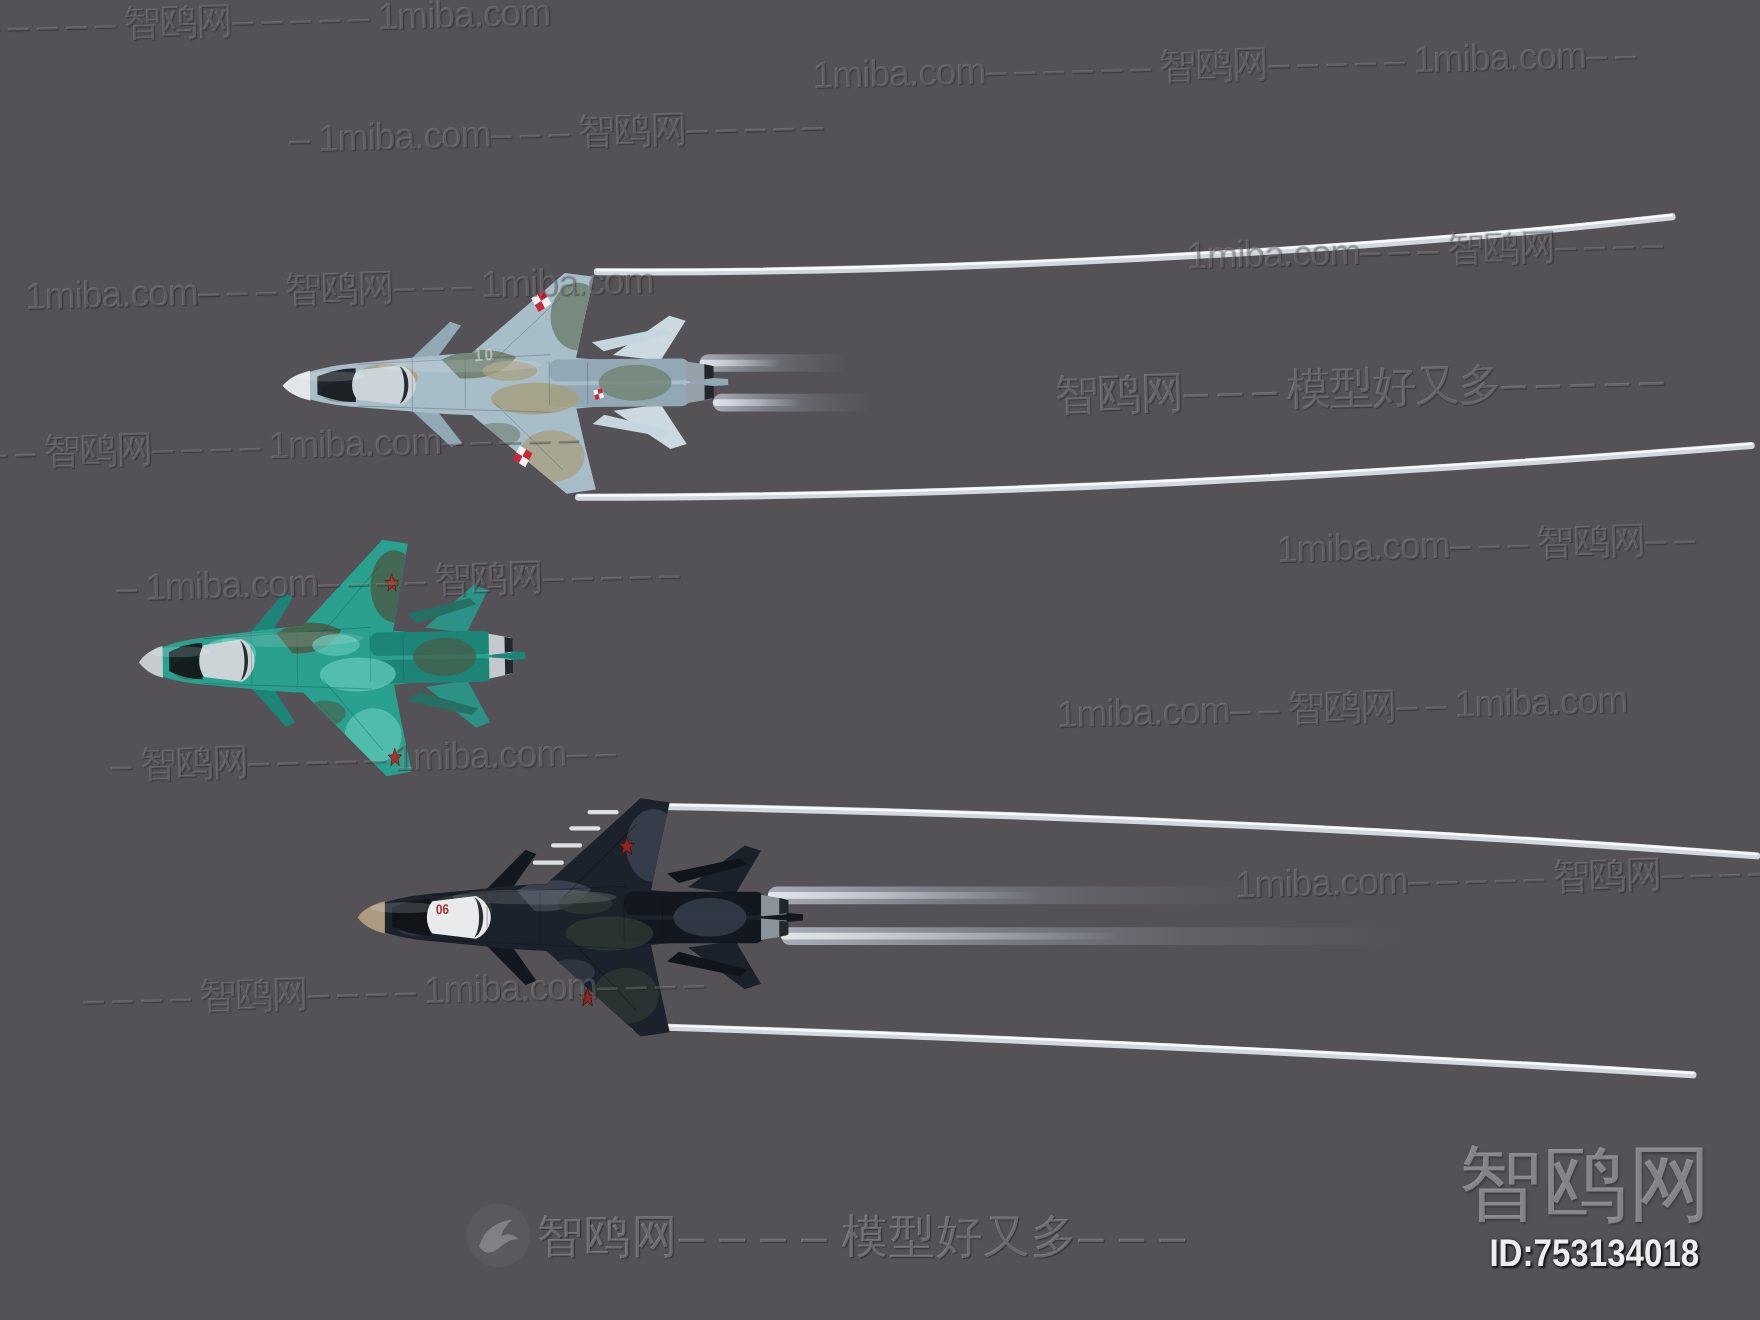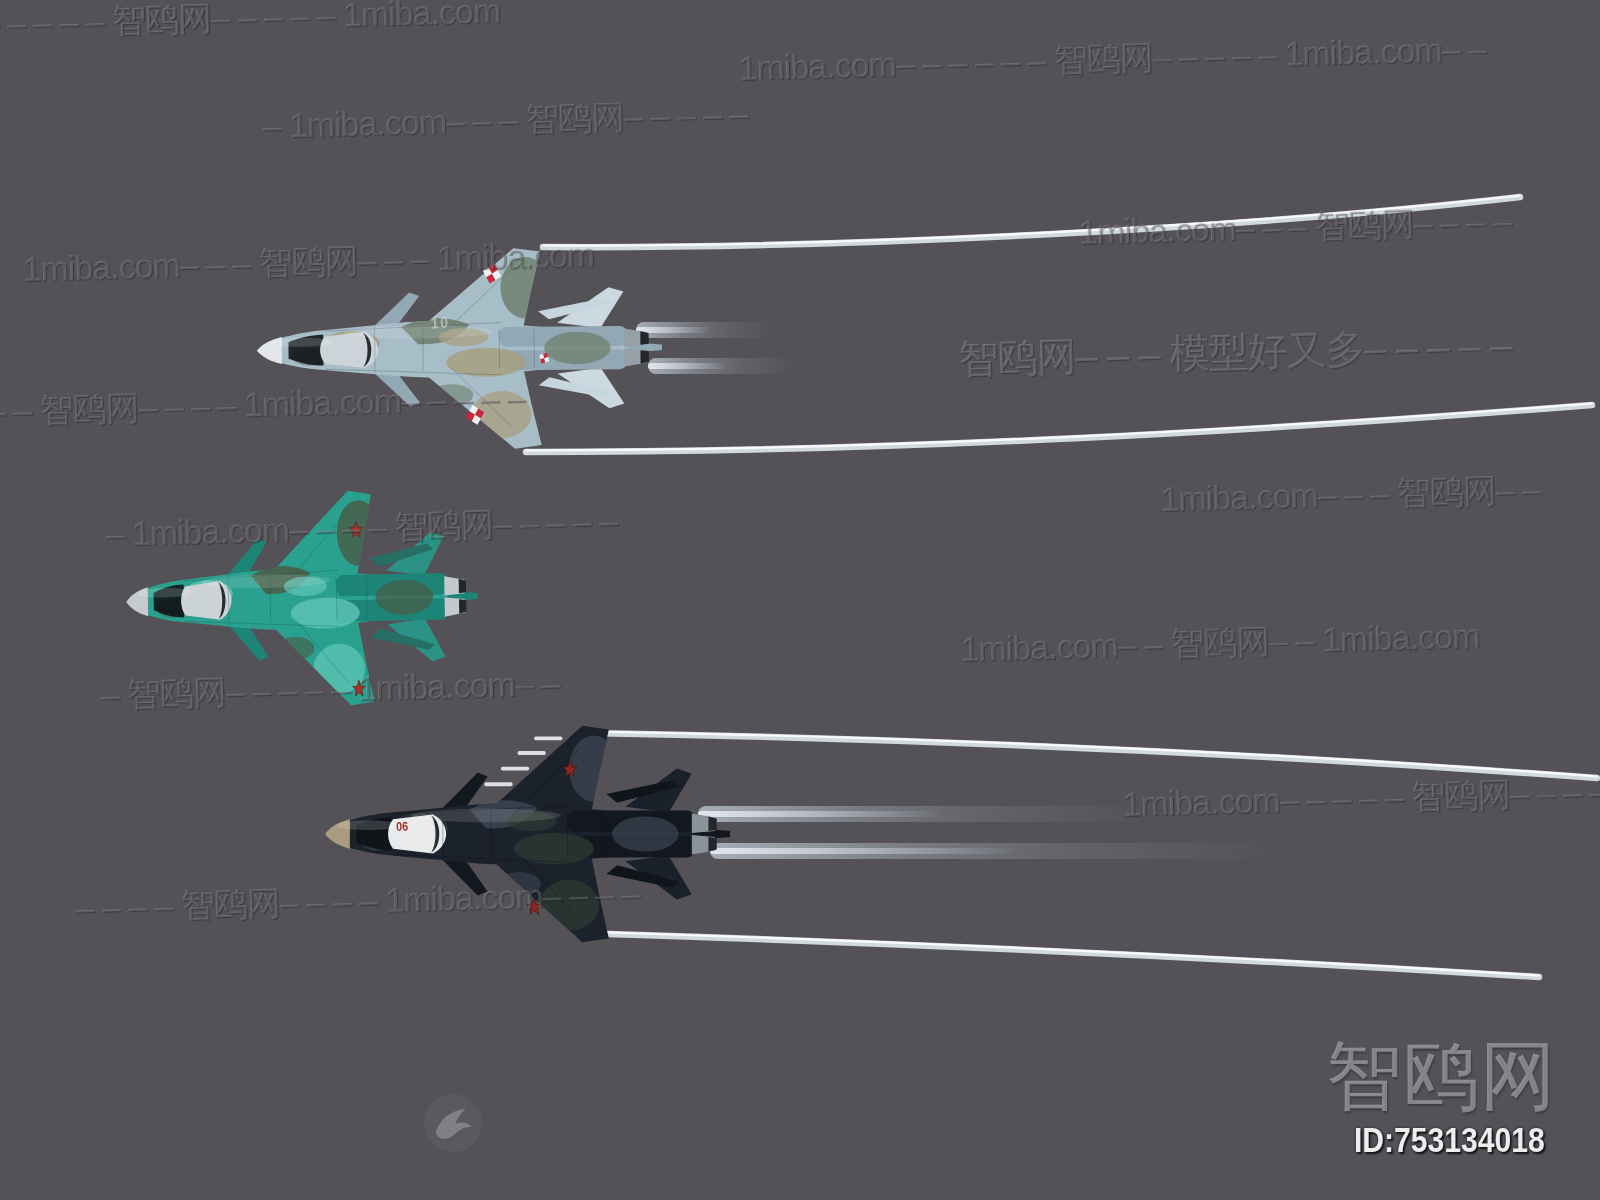--- a/index.html
+++ b/index.html
@@ -205,17 +205,18 @@
   <div class="wm" style="left:960px;top:627px;">1miba.com– – 智鸥网– – 1miba.com</div>
   <div class="wm" style="left:100px;top:673px;">– 智鸥网– – – – – 1miba.com– – </div>
   <div class="wm" style="left:1122px;top:782px;">1miba.com– – – – – 智鸥网– – – – – </div>
   <div class="wm" style="left:75px;top:886px;">– – – – 智鸥网– – – – 1miba.com– – – – </div>
 
   <div class="bird-badge">
     <svg viewBox="0 0 48 44">
       <path fill="#b9b7bc" d="M6 30 C10 18 20 9 38 6 C31 13 28 18 27 23 C33 20 40 21 44 26 C37 26 31 29 26 34 C20 40 12 41 8 37 C5 34 4 33 6 30 Z"></path>
     </svg>
   </div>
+  <div class="footer-slogan">智鸥网– – – – 模型好又多– – – </div>
 
   <div class="corner-brand">智鸥网</div>
   <div class="corner-id">ID:753134018</div>
 
 </div>
 
 </body></html>

